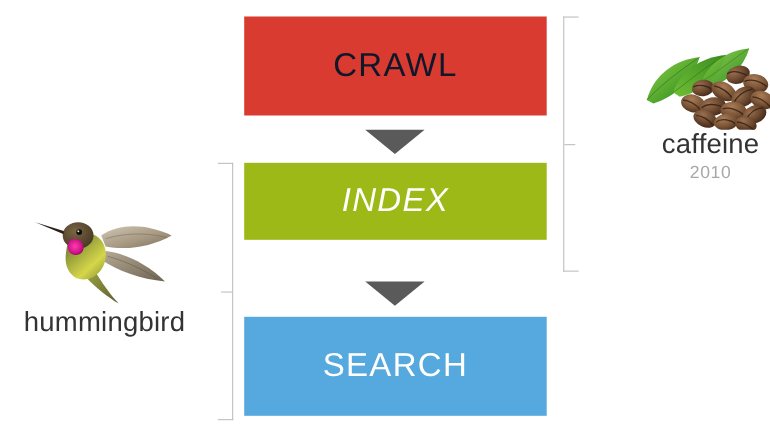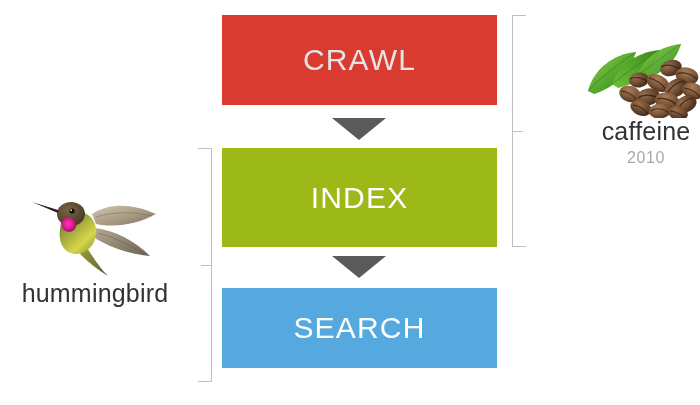--- a/index.html
+++ b/index.html
@@ -28,37 +28,38 @@
     display: flex;
     align-items: center;
     justify-content: center;
     box-sizing: border-box;
   }
   .stage-label {
     font-size: 30px;
     letter-spacing: 1.2px;
     font-weight: 400;
     line-height: 1;
-    color: #e5e5e5;
+    color: #0f172a;
     user-select: none;
   }
   #stage-crawl {
     top: 15px;
     height: 90px;
     background: #d93b30;
   }
   #stage-index {
     top: 148px;
-    height: 99px;
+    height: 70px;
     background: #9cb917;
+    font-style: italic;
   }
   #stage-index .stage-label { color: #ffffff; }
   #stage-search {
     top: 288px;
-    height: 80px;
+    height: 90px;
     background: #56a9de;
   }
   #stage-search .stage-label { color: #ffffff; }
 
   
   .arrow-down {
     position: absolute;
     left: 50%;
     transform: translateX(-50%);
     width: 0;

